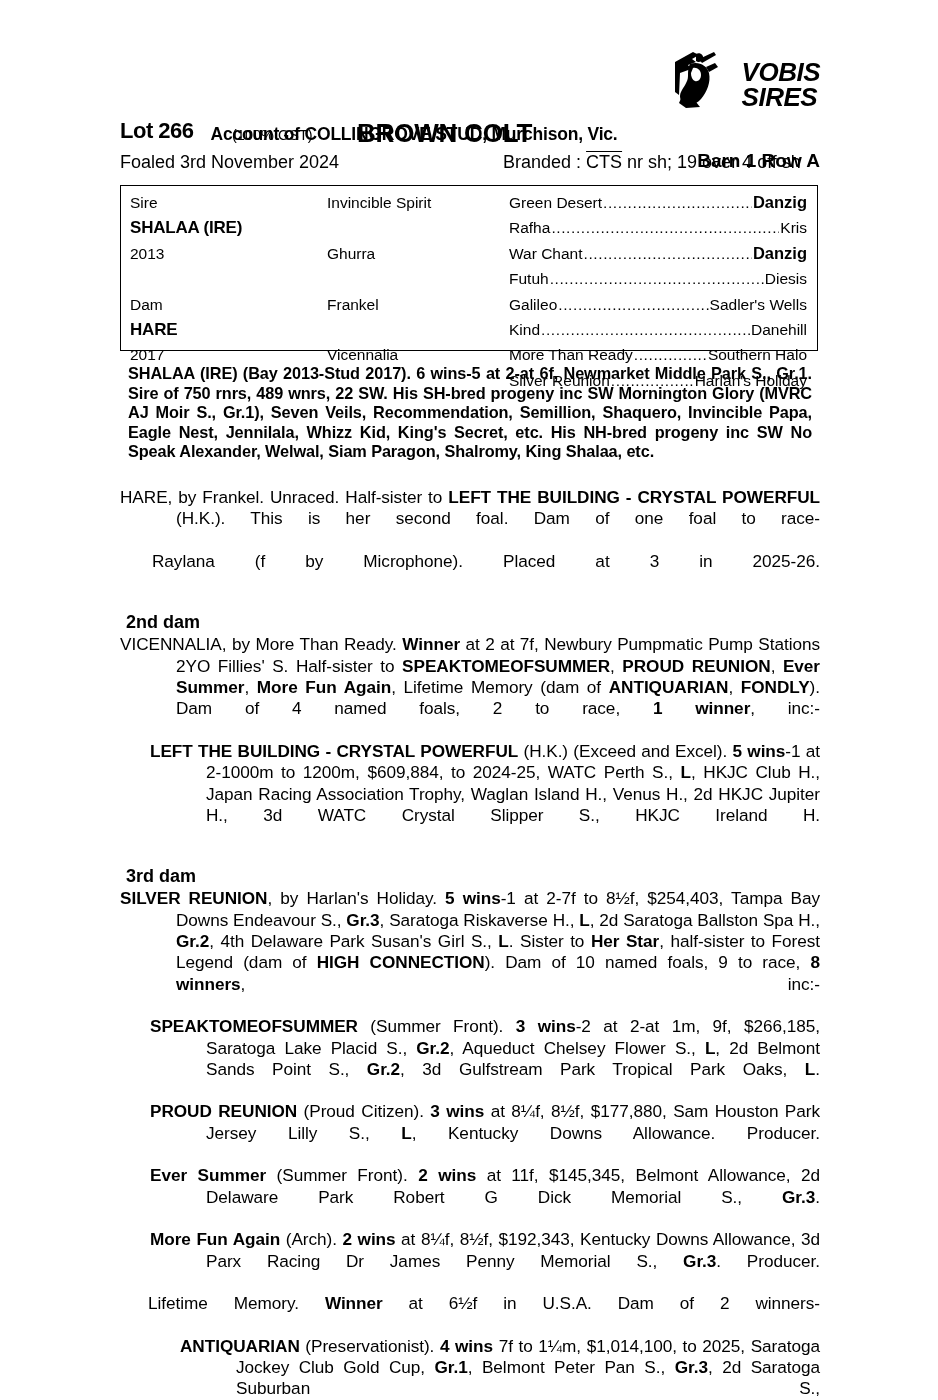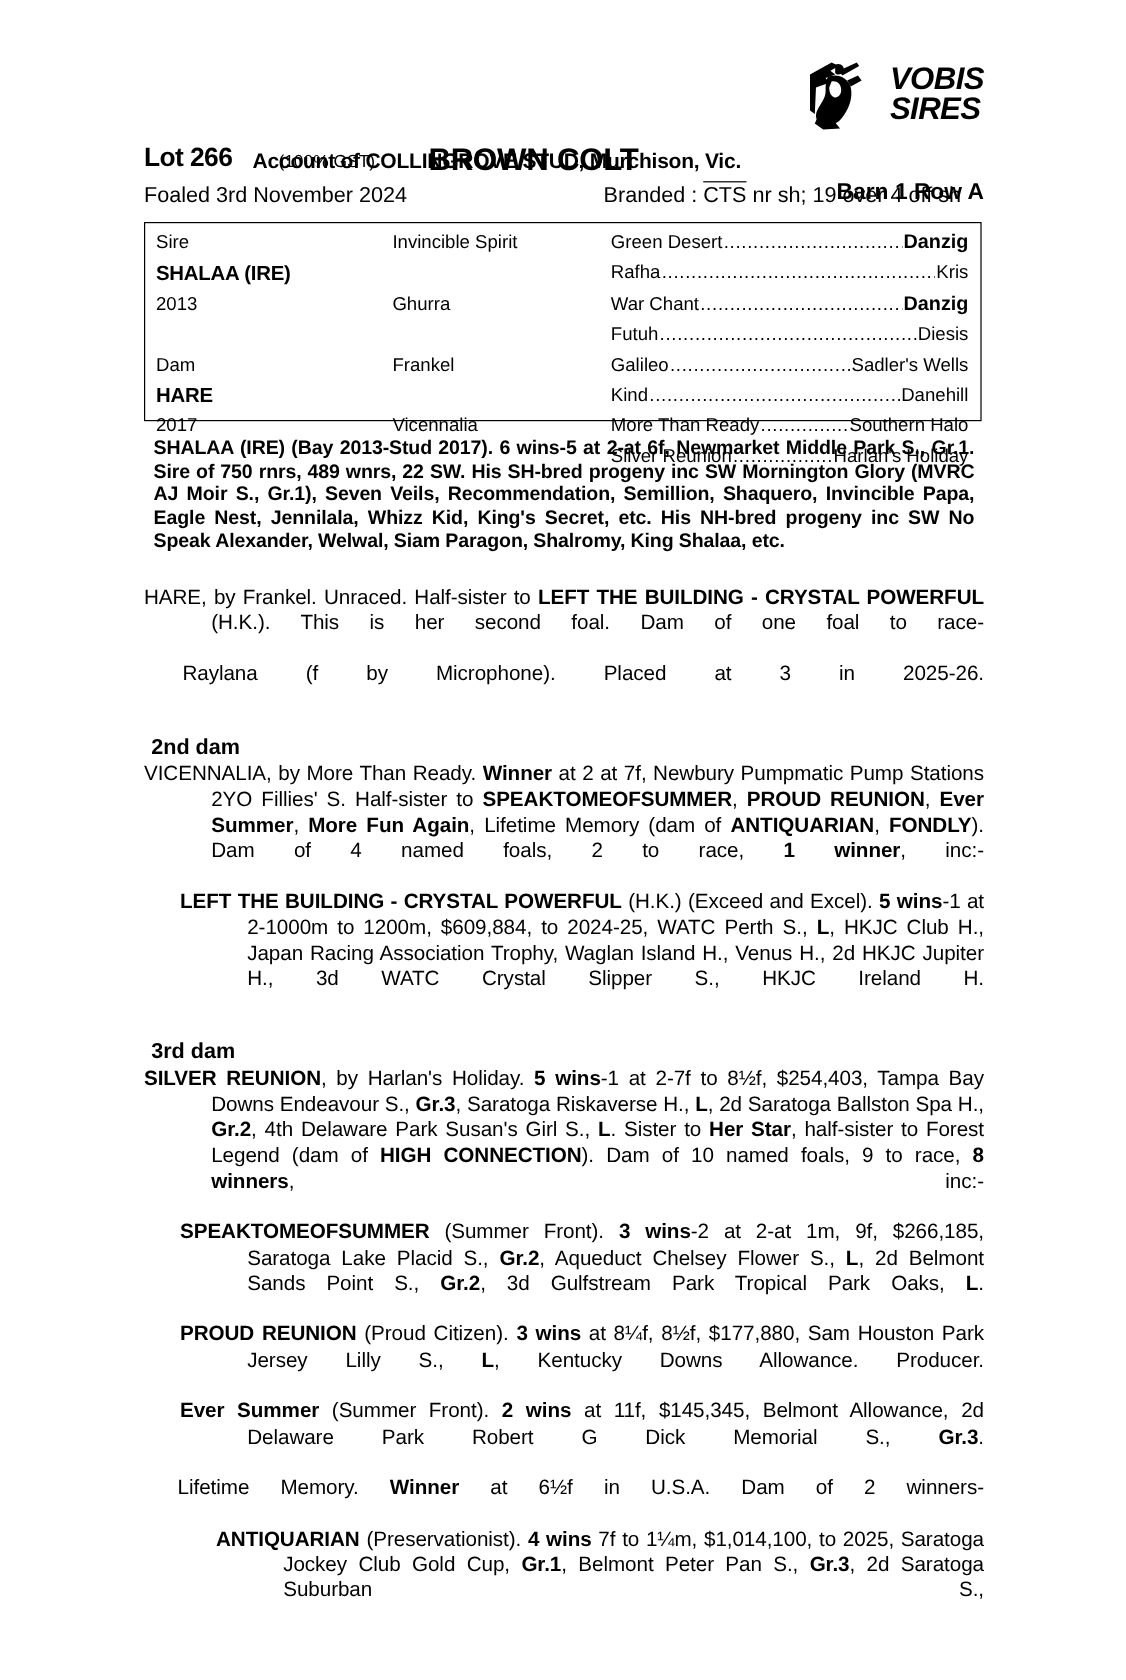--- a/index.html
+++ b/index.html
@@ -12,21 +12,21 @@
     -webkit-font-smoothing:antialiased;
     overflow:hidden;
   }
   .page { position:relative; width:938px; height:1400px; }
 
   
   .header { position:absolute; left:0; top:0; width:938px; }
 
   .logo-wrap {
     position:absolute; right:118px; top:46px;
-    display:flex; align-items:center; gap:18px;
+    display:flex; align-items:flex-end; gap:18px;
   }
   .logo-mark { width:58px; height:64px; display:block; }
   .logo-text {
     font-weight:bold; font-style:italic;
     font-size:26px; line-height:25px;
     letter-spacing:-0.5px;
     font-family:"Liberation Sans", sans-serif;
   }
 
   .account-line {
@@ -238,18 +238,19 @@
     <div class="dam-head">2nd dam</div>
     <p class="entry i1"><span>VICENNALIA, by More Than Ready. </span><b>Winner</b><span> at 2 at 7f, Newbury Pumpmatic Pump Stations 2YO Fillies' S. Half-sister to </span><b>SPEAKTOMEOFSUMMER</b><span>, </span><b>PROUD REUNION</b><span>, </span><b>Ever Summer</b><span>, </span><b>More Fun Again</b><span>, Lifetime Memory (dam of </span><b>ANTIQUARIAN</b><span>, </span><b>FONDLY</b><span>). Dam of 4 named foals, 2 to race, </span><b>1 winner</b><span>, inc:-</span></p>
     <p class="entry i3"><b>LEFT THE BUILDING - CRYSTAL POWERFUL</b><span> (H.K.) (Exceed and Excel). </span><b>5 wins</b><span>-1 at 2-1000m to 1200m, $609,884, to 2024-25, WATC Perth S., </span><b>L</b><span>, HKJC Club H., Japan Racing Association Trophy, Waglan Island H., Venus H., 2d HKJC Jupiter H., 3d WATC Crystal Slipper S., HKJC Ireland H.</span></p>
 
     <div class="gap"></div>
     <div class="dam-head">3rd dam</div>
     <p class="entry i1"><b>SILVER REUNION</b><span>, by Harlan's Holiday. </span><b>5 wins</b><span>-1 at 2-7f to 8½f, $254,403, Tampa Bay Downs Endeavour S., </span><b>Gr.3</b><span>, Saratoga Riskaverse H., </span><b>L</b><span>, 2d Saratoga Ballston Spa H., </span><b>Gr.2</b><span>, 4th Delaware Park Susan's Girl S., </span><b>L</b><span>. Sister to </span><b>Her Star</b><span>, half-sister to Forest Legend (dam of </span><b>HIGH CONNECTION</b><span>). Dam of 10 named foals, 9 to race, </span><b>8 winners</b><span>, inc:-</span></p>
     <p class="entry i3"><b>SPEAKTOMEOFSUMMER</b><span> (Summer Front). </span><b>3 wins</b><span>-2 at 2-at 1m, 9f, $266,185, Saratoga Lake Placid S., </span><b>Gr.2</b><span>, Aqueduct Chelsey Flower S., </span><b>L</b><span>, 2d Belmont Sands Point S., </span><b>Gr.2</b><span>, 3d Gulfstream Park Tropical Park Oaks, </span><b>L</b><span>.</span></p>
     <p class="entry i3"><b>PROUD REUNION</b><span> (Proud Citizen). </span><b>3 wins</b><span> at 8¼f, 8½f, $177,880, Sam Houston Park Jersey Lilly S., </span><b>L</b><span>, Kentucky Downs Allowance. Producer.</span></p>
     <p class="entry i3"><b>Ever Summer</b><span> (Summer Front). </span><b>2 wins</b><span> at 11f, $145,345, Belmont Allowance, 2d Delaware Park Robert G Dick Memorial S., </span><b>Gr.3</b><span>.</span></p>
+    <p class="entry i3"><b>More Fun Again</b><span> (Arch). </span><b>2 wins</b><span> at 8¼f, 8½f, $192,343, Kentucky Downs Allowance, 3d Parx Racing Dr James Penny Memorial S., </span><b>Gr.3</b><span>. Producer.</span></p>
     <p class="entry i5"><span>Lifetime Memory. </span><b>Winner</b><span> at 6½f in U.S.A. Dam of 2 winners-</span></p>
     <p class="entry i4"><b>ANTIQUARIAN</b><span> (Preservationist). </span><b>4 wins</b><span> 7f to 1¼m, $1,014,100, to 2025, Saratoga Jockey Club Gold Cup, </span><b>Gr.1</b><span>, Belmont Peter Pan S., </span><b>Gr.3</b><span>, 2d Saratoga Suburban S., </span></p>
 
   </div>
 
 </div>
 
 </body></html>

